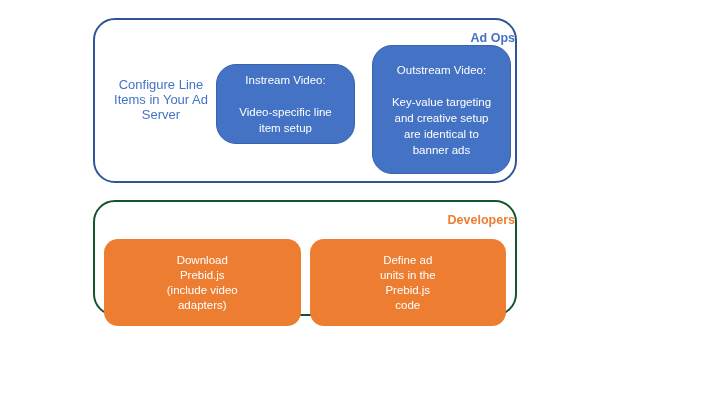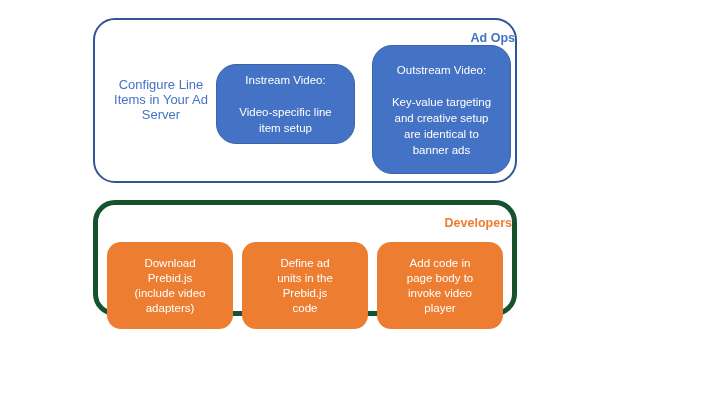--- a/index.html
+++ b/index.html
@@ -26,21 +26,21 @@
     border-radius: 22px;
   }
   .panel-blue {
     left: 93px; top: 18px;
     width: 424px; height: 165px;
     border: 2px solid #2F5597;
   }
   .panel-orange {
     left: 93px; top: 200px;
     width: 424px; height: 116px;
-    border: 5px solid #14532d;
+    border: 2px solid #14532d;
   }
   .panel-title {
     text-align: right;
     font-weight: bold;
     font-size: 12.5px;
     margin-top: 11px;
   }
   .panel-title.blue   { color: #4472C4; }
   .panel-title.orange { color: #ED7D31; }
   .side-note {
@@ -115,19 +115,16 @@
 
   <div class="panel panel-orange">
     <div class="panel-title orange">Developers</div>
     <div class="dev-row">
       <div class="dev-box">
         <div>Download<br>Prebid.js<br>(include video<br>adapters)</div>
       </div>
       <div class="dev-box">
         <div>Define ad<br>units in the<br>Prebid.js<br>code</div>
       </div>
-      <div class="dev-box">
-        <div>Add code in<br>page body to<br>invoke video<br>player</div>
-      </div>
     </div>
   </div>
 
 </div>
 
 </body></html>

